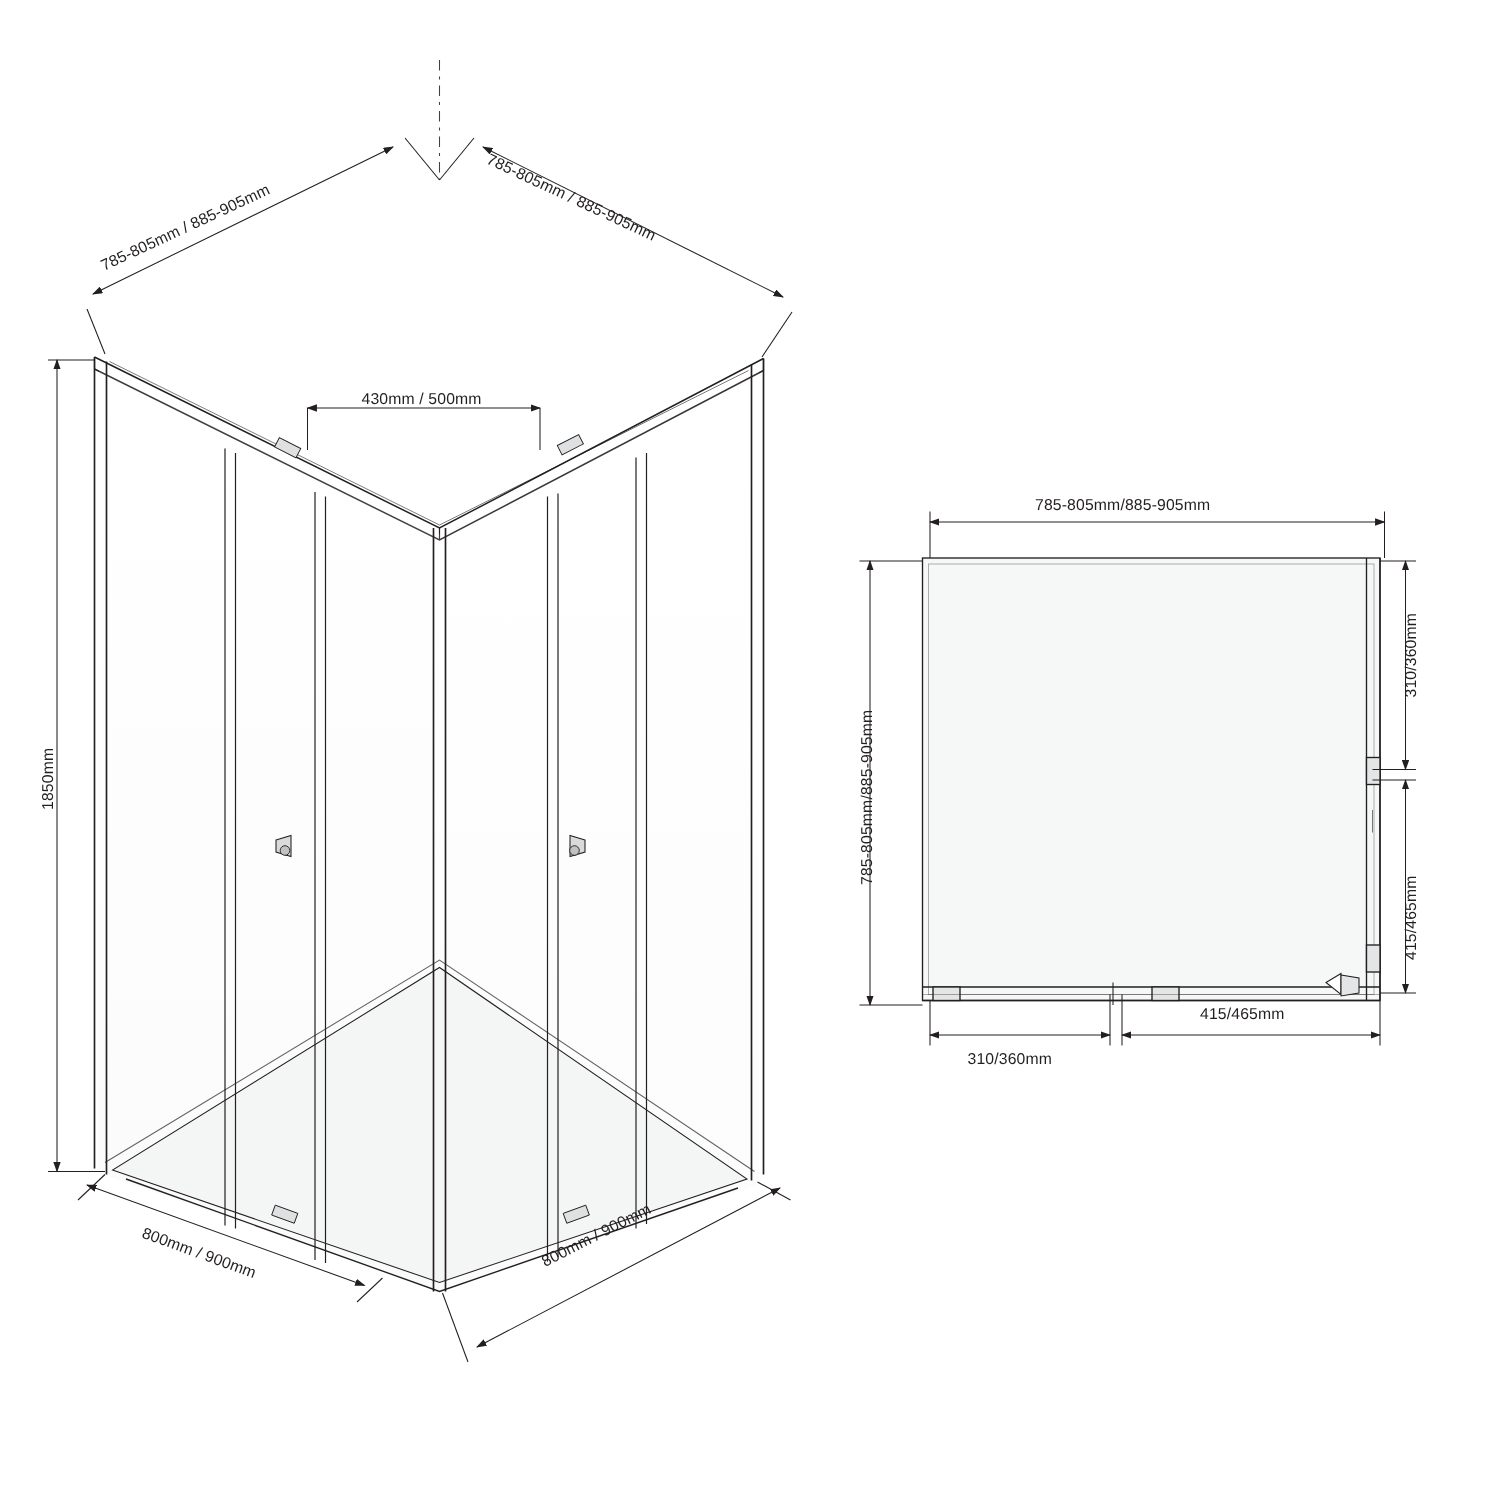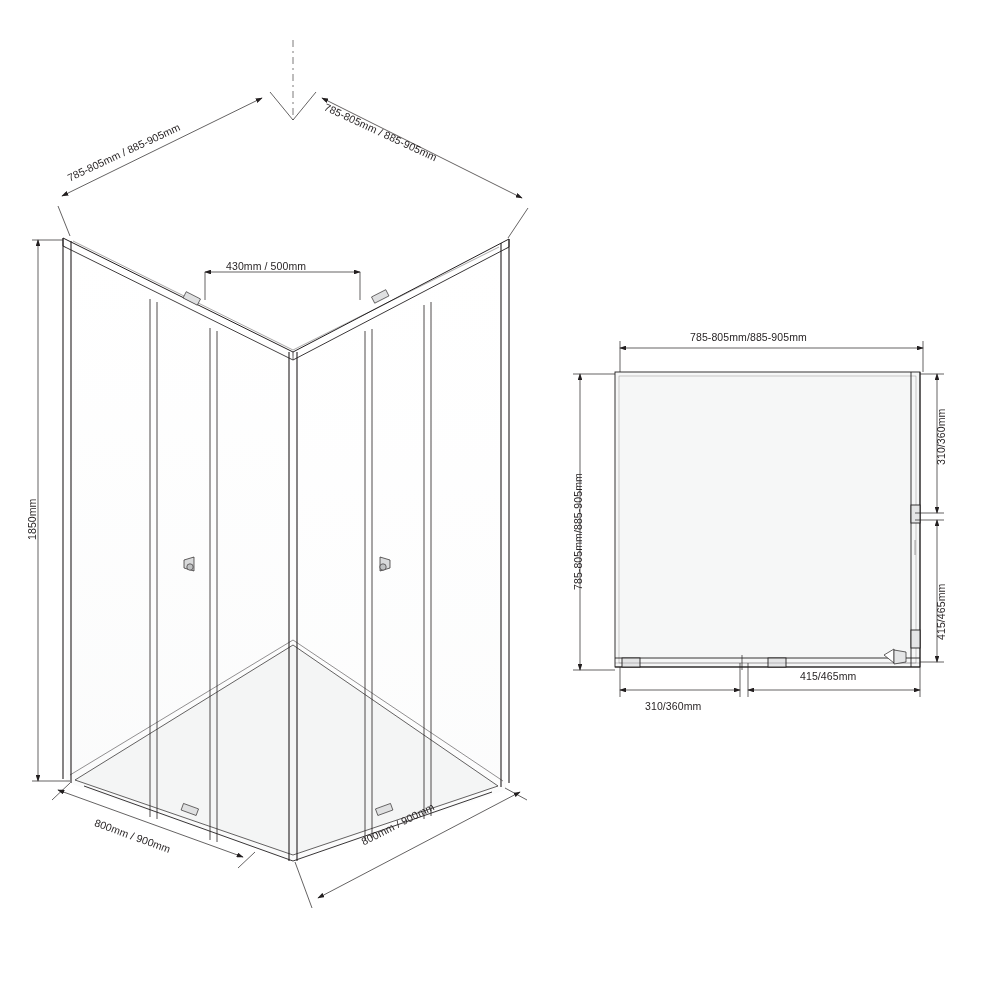--- a/index.html
+++ b/index.html
@@ -236,21 +236,21 @@
         <line x1="748" y1="663" x2="748" y2="697"></line>
         <line x1="920" y1="667" x2="920" y2="697"></line>
       </g>
     </g>
   </svg>
 
   <div class="dimtext" style="left:68px; top:172px; transform: rotate(-25deg); transform-origin: left center;">785-805mm / 885-905mm</div>
 
   <div class="dimtext" style="left:325px; top:100px; transform: rotate(25deg); transform-origin: left center;">785-805mm / 885-905mm</div>
 
-  <div class="dimtext" style="left:226px; top:260px;">430mm / 500mm</div>
+  <div class="dimtext" style="left:241px; top:260px;">430mm / 500mm</div>
 
   <div class="dimtext vert" style="left:26px; top:540px;">1850mm</div>
 
   <div class="dimtext" style="left:95px; top:816px; transform: rotate(20deg); transform-origin: left center;">800mm / 900mm</div>
 
   <div class="dimtext" style="left:362px; top:836px; transform: rotate(-27deg); transform-origin: left center;">800mm / 900mm</div>
 
   <div class="dimtext" style="left:690px; top:331px;">785-805mm/885-905mm</div>
 
   <div class="dimtext vert" style="left:572px; top:590px;">785-805mm/885-905mm</div>

